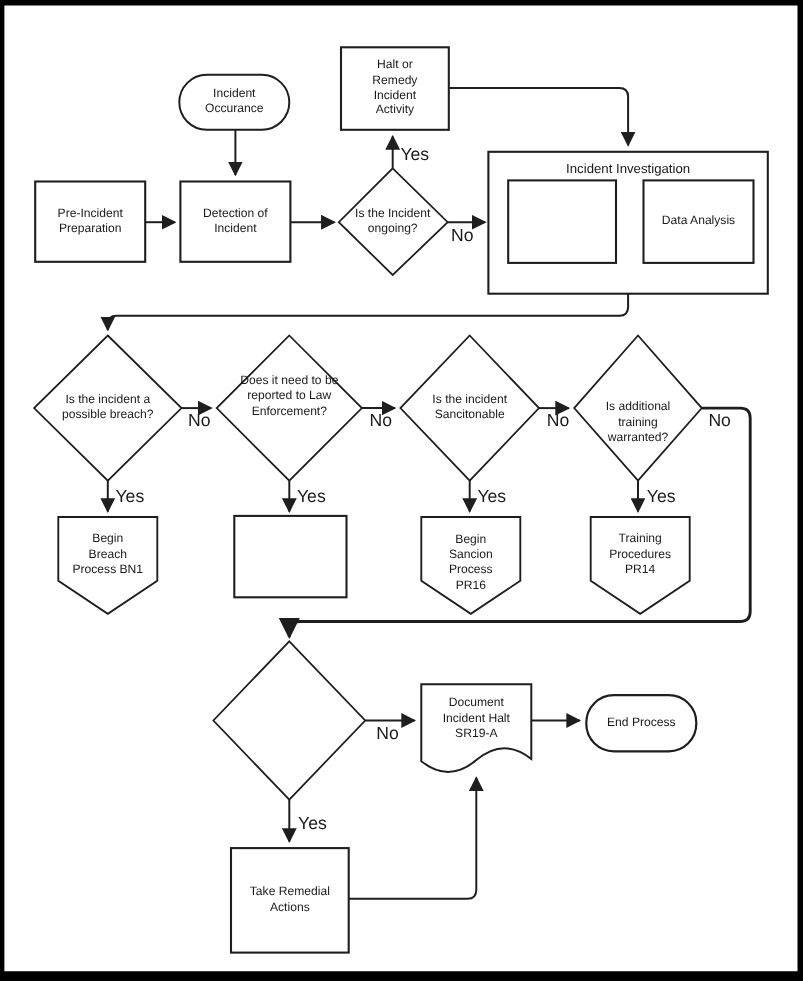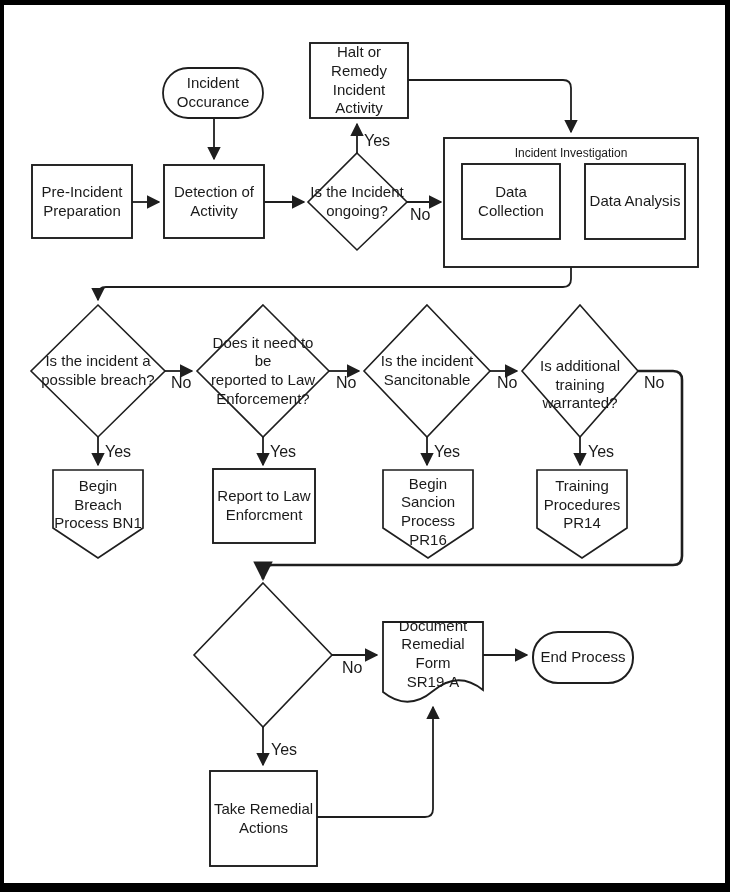--- a/index.html
+++ b/index.html
@@ -19,21 +19,21 @@
     z-index:5;
   }
   svg.canvas{position:absolute;left:0;top:0;z-index:1;}
   .shape{fill:#ffffff;stroke:#1e1e1e;}
   .conn{fill:none;stroke:#1e1e1e;stroke-width:1.8;}
   .conn.thick{stroke-width:2.6;}
   .lbl{
     position:absolute;z-index:2;
     display:flex;align-items:center;justify-content:center;
     text-align:center;
-    font-size:15px;line-height:1.25;color:#1a1a1a;
+    font-size:11px;line-height:1.25;color:#1a1a1a;
     white-space:pre-line;
   }
   .lbl.title{font-size:12px;align-items:flex-start;}
   .elbl{
     position:absolute;z-index:2;
     font-size:16px;color:#1a1a1a;
     white-space:nowrap;
   }
 </style>
 </head>
@@ -93,51 +93,47 @@
 
   <div class="lbl" style="left:163px;top:68px;width:100px;height:50px">Incident
 Occurance</div>
   <div class="lbl" style="left:310px;top:43px;width:98px;height:75px">Halt or
 Remedy
 Incident
 Activity</div>
   <div class="lbl" style="left:32px;top:165px;width:100px;height:73px">Pre-Incident
 Preparation</div>
   <div class="lbl" style="left:164px;top:165px;width:100px;height:73px">Detection of
-Activity</div>
+Incident</div>
   <div class="lbl" style="left:309px;top:153px;width:96px;height:97px">Is the Incident
 ongoing?</div>
   <div class="lbl title" style="left:444px;top:146px;width:254px;height:18px">Incident Investigation</div>
-  <div class="lbl" style="left:462px;top:164px;width:98px;height:75px">Data
-Collection</div>
   <div class="lbl" style="left:585px;top:164px;width:100px;height:75px">Data Analysis</div>
   <div class="lbl" style="left:38px;top:305px;width:120px;height:132px">Is the incident a
 possible breach?</div>
-  <div class="lbl" style="left:203px;top:305px;width:120px;height:132px">Does it need to be
+  <div class="lbl" style="left:203px;top:295px;width:120px;height:132px">Does it need to be
 reported to Law
 Enforcement?</div>
   <div class="lbl" style="left:367px;top:305px;width:120px;height:132px">Is the incident
 Sancitonable</div>
   <div class="lbl" style="left:522px;top:319px;width:116px;height:132px">Is additional
 training
 warranted?</div>
   <div class="lbl" style="left:53px;top:470px;width:90px;height:70px">Begin
 Breach
 Process BN1</div>
-  <div class="lbl" style="left:213px;top:469px;width:102px;height:74px">Report to Law
-Enforcment</div>
   <div class="lbl" style="left:383px;top:470px;width:90px;height:84px">Begin
 Sancion
 Process
 PR16</div>
   <div class="lbl" style="left:537px;top:470px;width:90px;height:70px">Training
 Procedures
 PR14</div>
   <div class="lbl" style="left:383px;top:620px;width:100px;height:68px">Document
-Remedial Form
+Incident Halt
 SR19-A</div>
   <div class="lbl" style="left:210px;top:771px;width:107px;height:95px">Take Remedial
 Actions</div>
   <div class="lbl" style="left:533px;top:632px;width:100px;height:51px">End Process</div>
 
   <div class="elbl" style="left:364px;top:132px">Yes</div>
   <div class="elbl" style="left:410px;top:206px">No</div>
   <div class="elbl" style="left:171px;top:374px">No</div>
   <div class="elbl" style="left:105px;top:443px">Yes</div>
   <div class="elbl" style="left:336px;top:374px">No</div>

